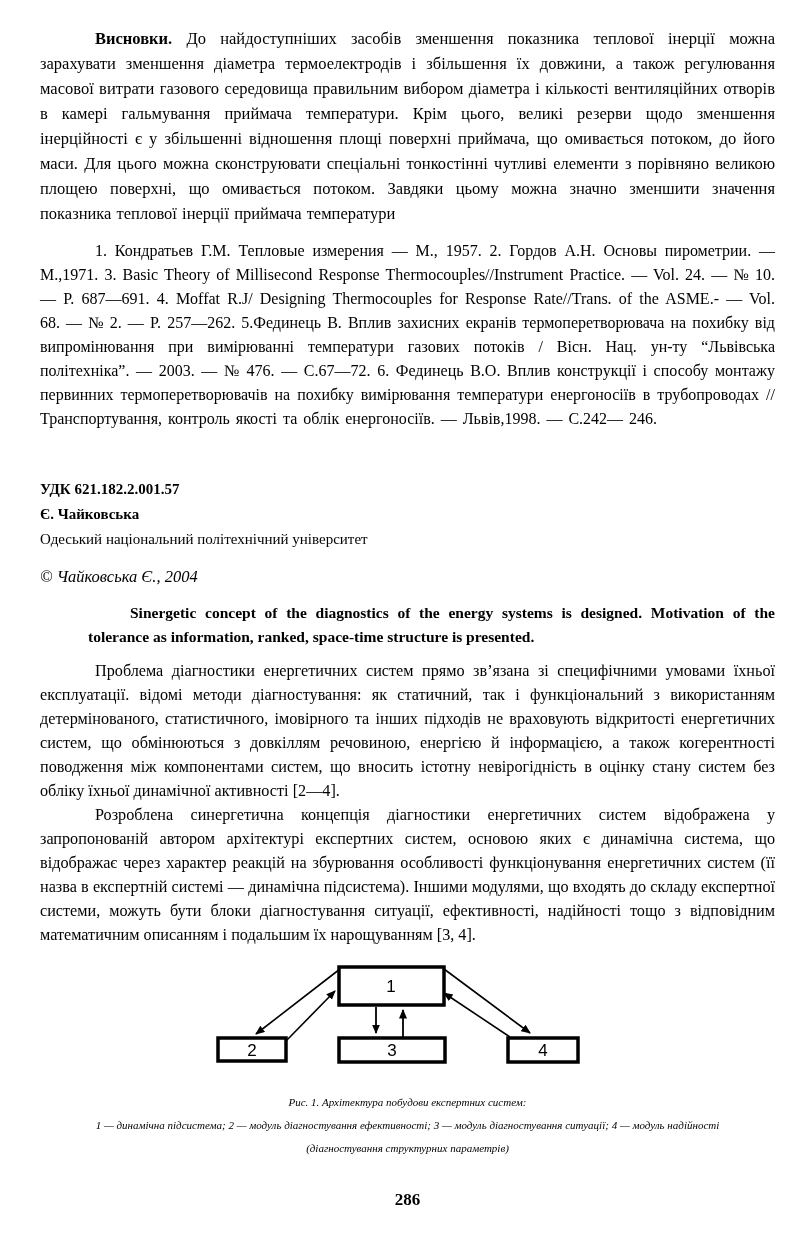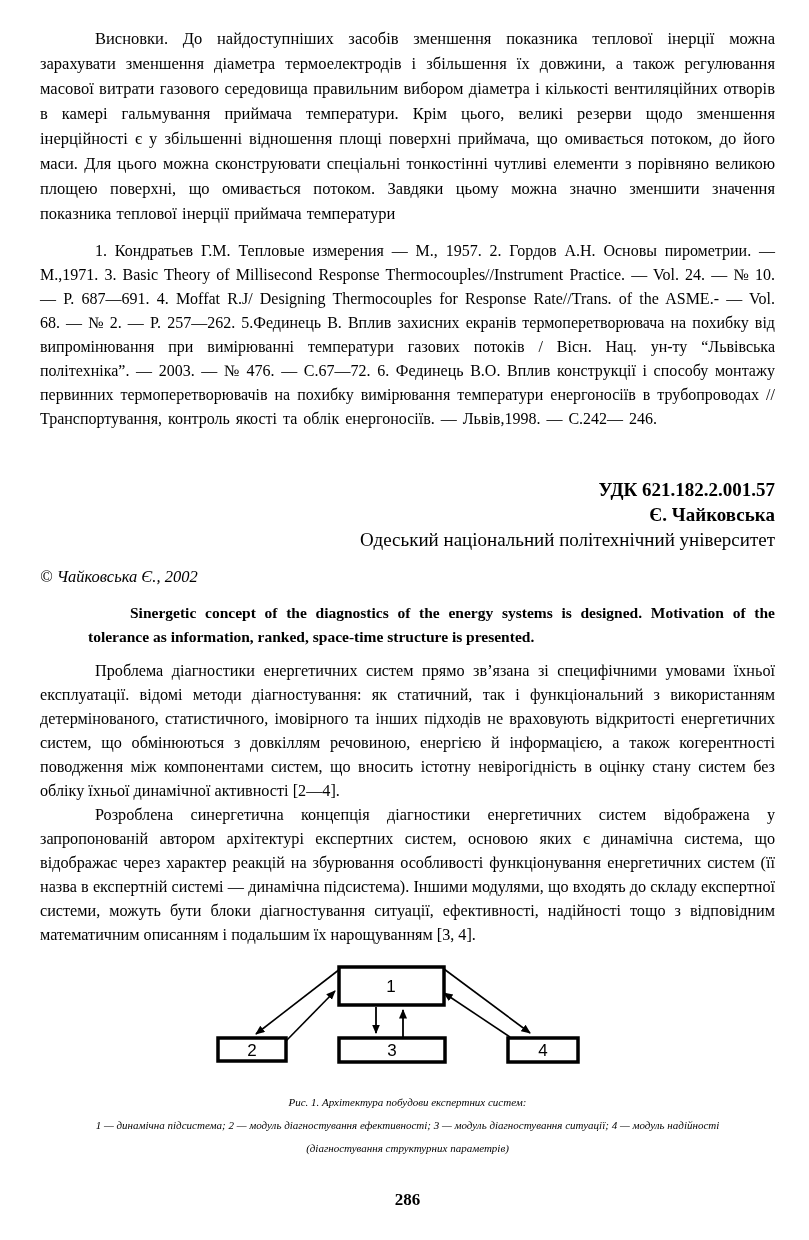--- a/index.html
+++ b/index.html
@@ -16,33 +16,32 @@
     overflow: hidden;
   }
   .para {
     font-size: 16.5px;
     line-height: 25px;
     text-align: justify;
     text-indent: 55px;
     margin: 0;
     word-spacing: 1px;
   }
-  .para .lead { font-weight: normal; }
+  .para .lead { font-weight: bold; }
   .references {
     font-size: 16px;
     line-height: 24px;
     text-align: justify;
     text-indent: 55px;
     margin: 13px 0 0 0;
     word-spacing: 2px;
   }
   .right-block {
     margin-top: 46px;
-    text-align: right;
-    font-size: 19px;
+    font-size: 15px;
     line-height: 25px;
   }
   .udc, .author { font-weight: bold; }
   .article-title {
     margin: 8px 0 0 0;
     text-align: center;
     font-size: 21px;
     font-weight: bold;
     letter-spacing: 0.5px;
   }
@@ -99,21 +98,21 @@
 
   <p class="references">1. Кондратьев Г.М. Тепловые измерения — М., 1957. 2. Гордов А.Н. Основы пирометрии. — М.,1971. 3. Basic Theory of Millisecond Response Thermocouples//Instrument Practice. — Vol. 24. — № 10. — P. 687—691. 4. Moffat R.J/ Designing Thermocouples for Response Rate//Trans. of the ASME.- — Vol. 68. — № 2. — P. 257—262. 5.Фединець В. Вплив захисних екранів термоперетворювача на похибку від випромінювання при вимірюванні температури газових потоків / Вісн. Нац. ун-ту “Львівська політехніка”. — 2003. — № 476. — С.67—72. 6. Фединець В.О. Вплив конструкції і способу монтажу первинних термоперетворювачів на похибку вимірювання температури енергоносіїв в трубопроводах // Транспортування, контроль якості та облік енергоносіїв. — Львів,1998. — С.242— 246.</p>
 
   <div class="right-block">
     <div class="udc">УДК 621.182.2.001.57</div>
     <div class="author">Є. Чайковська</div>
     <div class="affiliation">Одеський національний політехнічний університет</div>
   </div>
 
 
-  <p class="copyright">© Чайковська Є., 2002</p>
+  <p class="copyright">© Чайковська Є., 2004</p>
 
   <p class="abstract">Sinergetic concept of the diagnostics of the energy systems is designed. Motivation of the tolerance as information, ranked, space-time structure is presented.</p>
 
   <p class="body-para">Проблема діагностики енергетичних систем прямо зв’язана зі специфічними умовами їхньої експлуатації. відомі методи діагностування: як статичний, так і функціональний з використанням детермінованого, статистичного, імовірного та інших підходів не враховують відкритості енергетичних систем, що обмінюються з довкіллям речовиною, енергією й інформацією, а також когерентності поводження між компонентами систем, що вносить істотну невірогідність в оцінку стану систем без обліку їхньої динамічної активності [2—4].</p>
 
   <p class="body-para second">Розроблена синергетична концепція діагностики енергетичних систем відображена у запропонованій автором архітектурі експертних систем, основою яких є динамічна система, що відображає через характер реакцій на збурювання особливості функціонування енергетичних систем (її назва в експертній системі — динамічна підсистема). Іншими модулями, що входять до складу експертної системи, можуть бути блоки діагностування ситуації, ефективності, надійності тощо з відповідним математичним описанням і подальшим їх нарощуванням [3, 4].</p>
 
   <div class="figure-wrap">
     <svg width="440" height="112" viewBox="0 0 440 112">
       <defs>

